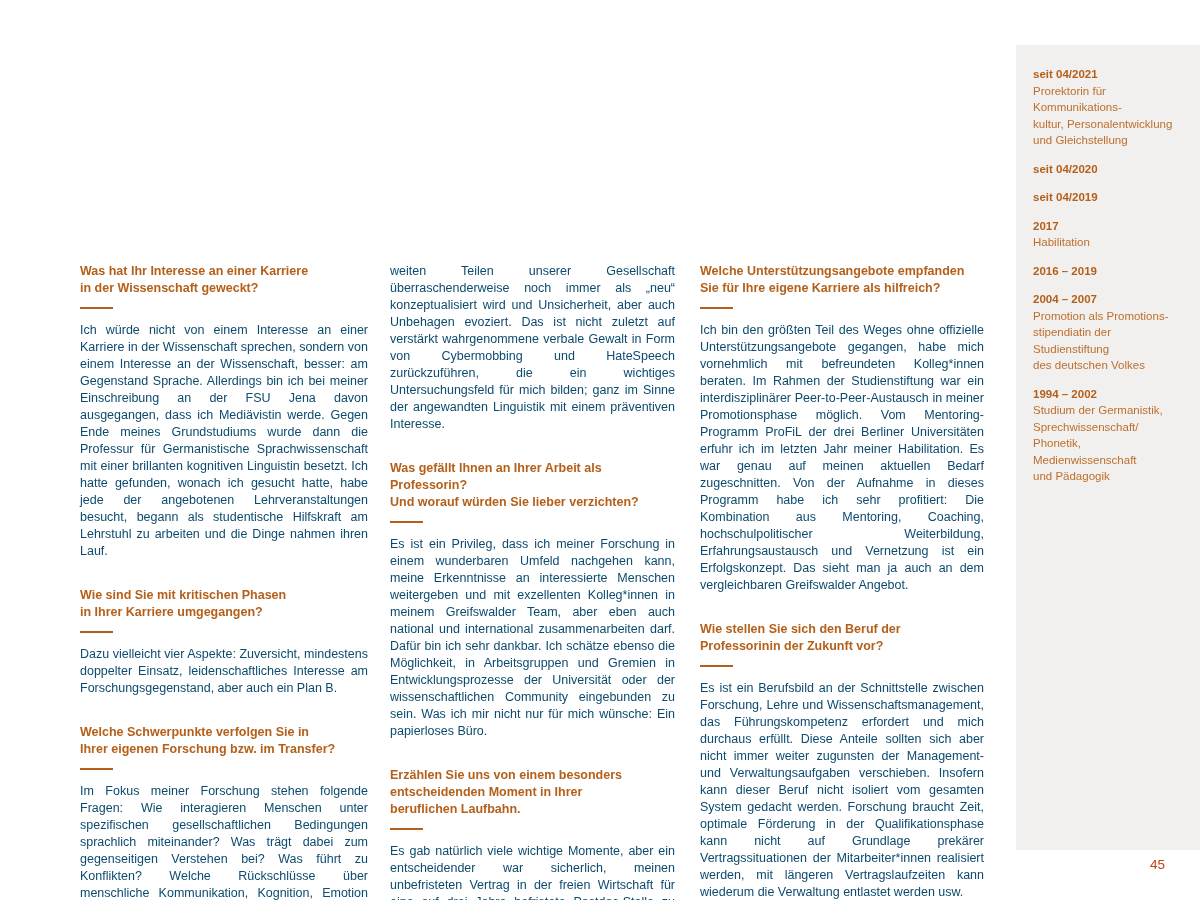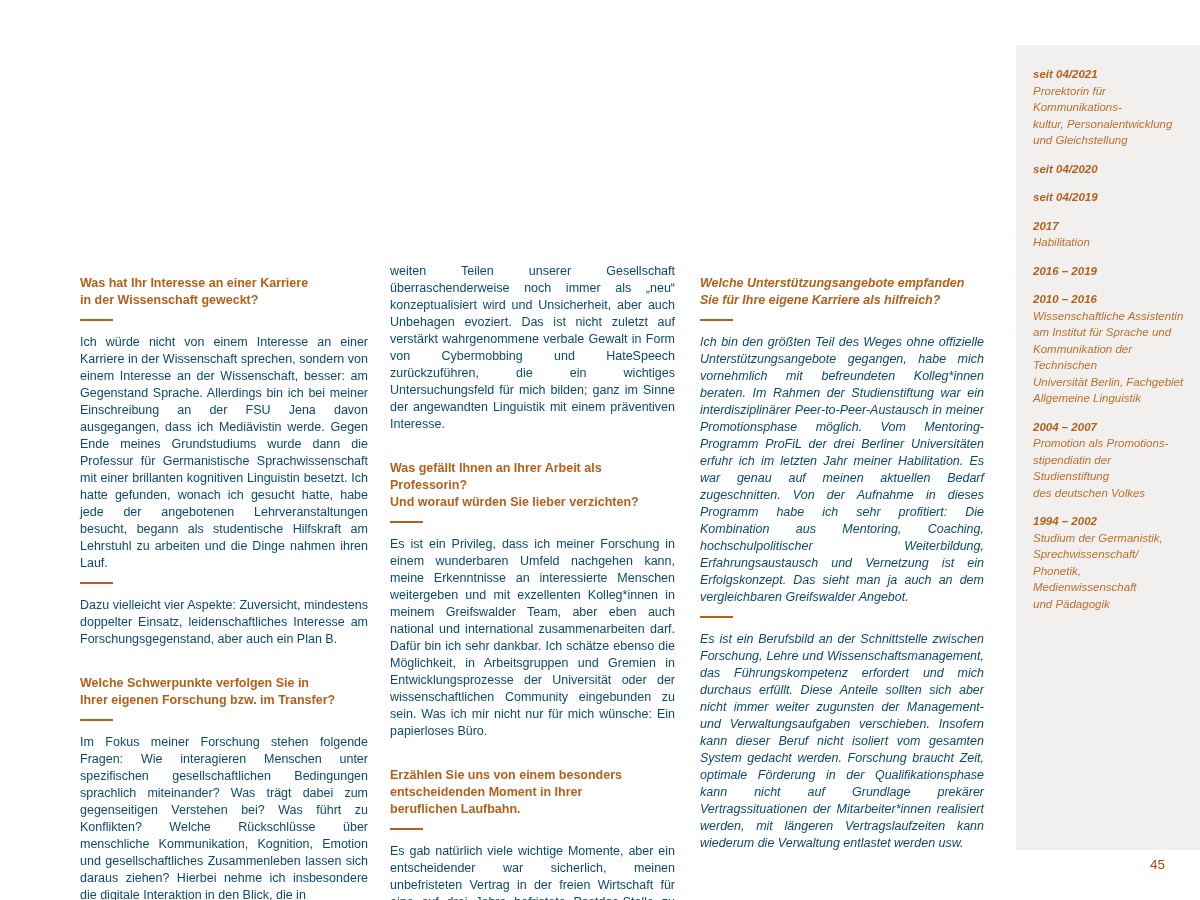--- a/index.html
+++ b/index.html
@@ -10,31 +10,31 @@
     background: #ffffff;
     overflow: hidden;
     font-family: "Liberation Sans", "DejaVu Sans", sans-serif;
   }
   .text-column {
     position: absolute;
     top: 263px;
   }
   .col-1 { left: 80px;  width: 288px; }
   .col-2 { left: 390px; width: 285px; }
-  .col-3 { left: 700px; width: 284px; font-style: italic; }
+  .col-3 { left: 700px; width: 284px; }
 
   .question {
     margin: 27px 0 0 0;
     font-size: 12.5px;
     line-height: 17px;
     font-weight: bold;
     color: #b4601a;
     white-space: pre-line;
   }
-  .text-column .question:first-child { margin-top: 12px; }
+  .text-column .question:first-child { margin-top: 0; }
 
   .rule {
     width: 33px;
     height: 2px;
     background: #b4601a;
     margin: 10px 0 13px 0;
   }
 
   .answer {
     margin: 0;
@@ -46,21 +46,20 @@
 
   .cv-sidebar {
     position: absolute;
     left: 1016px;
     top: 45px;
     width: 184px;
     height: 805px;
     background: #f1f0ee;
     box-sizing: border-box;
     padding: 21px 14px 0 17px;
-    font-style: italic;
   }
   .cv-entry { margin-bottom: 12px; }
   .cv-period {
     font-size: 11.5px;
     line-height: 16.5px;
     font-weight: bold;
     color: #b4601a;
   }
   .cv-text {
     font-size: 11.5px;
@@ -79,20 +78,22 @@
 </style>
 </head>
 <body>
 
 <div class="page">
   <div class="text-column col-1">
       <h3 class="question">Was hat Ihr Interesse an einer Karriere
 in der Wissenschaft geweckt?</h3>
       <div class="rule"></div>
       <p class="answer">Ich würde nicht von einem Interesse an einer Karriere in der Wissenschaft sprechen, sondern von einem Interesse an der Wissenschaft, besser: am Gegenstand Sprache. Allerdings bin ich bei meiner Einschreibung an der FSU Jena davon ausgegangen, dass ich Mediävistin werde. Gegen Ende meines Grundstudiums wurde dann die Professur für Germanistische Sprachwissenschaft mit einer brillanten kognitiven Linguistin besetzt. Ich hatte gefunden, wonach ich gesucht hatte, habe jede der angebotenen Lehrveranstaltungen besucht, begann als studentische Hilfskraft am Lehrstuhl zu arbeiten und die Dinge nahmen ihren Lauf.</p>
+      <h3 class="question">Wie sind Sie mit kritischen Phasen
+in Ihrer Karriere umgegangen?</h3>
       <div class="rule"></div>
       <p class="answer">Dazu vielleicht vier Aspekte: Zuversicht, mindestens doppelter Einsatz, leidenschaftliches Interesse am Forschungsgegenstand, aber auch ein Plan B.</p>
       <h3 class="question">Welche Schwerpunkte verfolgen Sie in
 Ihrer eigenen Forschung bzw. im Transfer?</h3>
       <div class="rule"></div>
       <p class="answer">Im Fokus meiner Forschung stehen folgende Fragen: Wie interagieren Menschen unter spezifischen gesellschaftlichen Bedingungen sprachlich miteinander? Was trägt dabei zum gegenseitigen Verstehen bei? Was führt zu Konflikten? Welche Rückschlüsse über menschliche Kommunikation, Kognition, Emotion und gesellschaftliches Zusammenleben lassen sich daraus ziehen? Hierbei nehme ich insbesondere die digitale Interaktion in den Blick, die in</p>
     </div>
   <div class="text-column col-2">
       <p class="answer">weiten Teilen unserer Gesellschaft überraschenderweise noch immer als „neu“ konzeptualisiert wird und Unsicherheit, aber auch Unbehagen evoziert. Das ist nicht zuletzt auf verstärkt wahrgenommene verbale Gewalt in Form von Cybermobbing und HateSpeech zurückzuführen, die ein wichtiges Untersuchungsfeld für mich bilden; ganz im Sinne der angewandten Linguistik mit einem präventiven Interesse.</p>
       <h3 class="question">Was gefällt Ihnen an Ihrer Arbeit als Professorin?
@@ -103,20 +104,22 @@
 entscheidenden Moment in Ihrer
 beruflichen Laufbahn.</h3>
       <div class="rule"></div>
       <p class="answer">Es gab natürlich viele wichtige Momente, aber ein entscheidender war sicherlich, meinen unbefristeten Vertrag in der freien Wirtschaft für eine auf drei Jahre befristete Postdoc-Stelle zu kündigen. Das hätte auch ganz anders ausgehen können.</p>
     </div>
   <div class="text-column col-3">
       <h3 class="question">Welche Unterstützungsangebote empfanden
 Sie für Ihre eigene Karriere als hilfreich?</h3>
       <div class="rule"></div>
       <p class="answer">Ich bin den größten Teil des Weges ohne offizielle Unterstützungsangebote gegangen, habe mich vornehmlich mit befreundeten Kolleg*innen beraten. Im Rahmen der Studienstiftung war ein interdisziplinärer Peer-to-Peer-Austausch in meiner Promotionsphase möglich. Vom Mentoring-Programm ProFiL der drei Berliner Universitäten erfuhr ich im letzten Jahr meiner Habilitation. Es war genau auf meinen aktuellen Bedarf zugeschnitten. Von der Aufnahme in dieses Programm habe ich sehr profitiert: Die Kombination aus Mentoring, Coaching, hochschulpolitischer Weiterbildung, Erfahrungsaustausch und Vernetzung ist ein Erfolgskonzept. Das sieht man ja auch an dem vergleichbaren Greifswalder Angebot.</p>
+      <h3 class="question">Wie stellen Sie sich den Beruf der
+Professorinin der Zukunft vor?</h3>
       <div class="rule"></div>
       <p class="answer">Es ist ein Berufsbild an der Schnittstelle zwischen Forschung, Lehre und Wissenschaftsmanagement, das Führungskompetenz erfordert und mich durchaus erfüllt. Diese Anteile sollten sich aber nicht immer weiter zugunsten der Management- und Verwaltungsaufgaben verschieben. Insofern kann dieser Beruf nicht isoliert vom gesamten System gedacht werden. Forschung braucht Zeit, optimale Förderung in der Qualifikationsphase kann nicht auf Grundlage prekärer Vertragssituationen der Mitarbeiter*innen realisiert werden, mit längeren Vertragslaufzeiten kann wiederum die Verwaltung entlastet werden usw.</p>
     </div>
 
   <aside class="cv-sidebar">
     <div class="entries">
         <div class="cv-entry">
           <div class="cv-period">seit 04/2021</div>
           <div class="cv-text">Prorektorin für Kommunikations-
 kultur, Personalentwicklung
@@ -129,28 +132,20 @@
           <div class="cv-period">seit 04/2019</div>
         </div>
         <div class="cv-entry">
           <div class="cv-period">2017</div>
           <div class="cv-text">Habilitation</div>
         </div>
         <div class="cv-entry">
           <div class="cv-period">2016 – 2019</div>
         </div>
         <div class="cv-entry">
-          <div class="cv-period">2010 – 2016</div>
-          <div class="cv-text">Wissenschaftliche Assistentin
-am Institut für Sprache und
-Kommunikation der Technischen
-Universität Berlin, Fachgebiet
-Allgemeine Linguistik</div>
-        </div>
-        <div class="cv-entry">
           <div class="cv-period">2004 – 2007</div>
           <div class="cv-text">Promotion als Promotions-
 stipendiatin der Studienstiftung
 des deutschen Volkes</div>
         </div>
         <div class="cv-entry">
           <div class="cv-period">1994 – 2002</div>
           <div class="cv-text">Studium der Germanistik,
 Sprechwissenschaft/
 Phonetik, Medienwissenschaft

